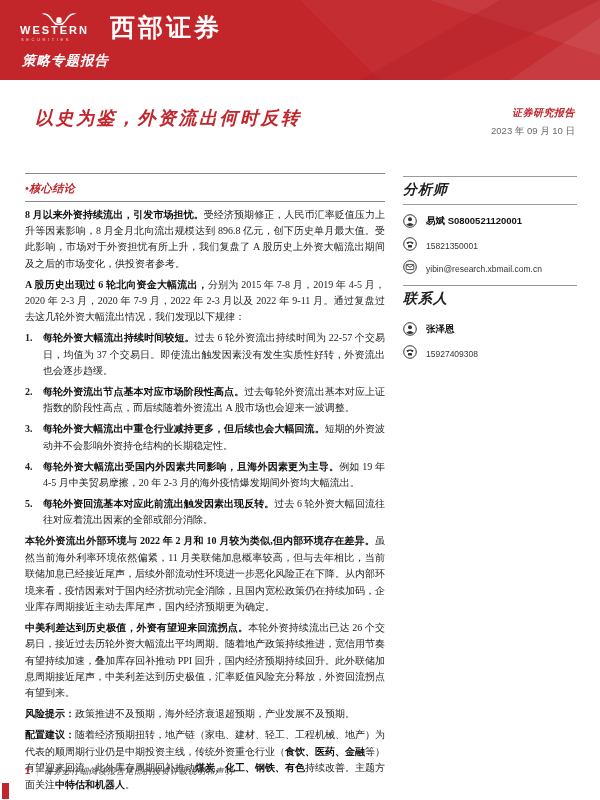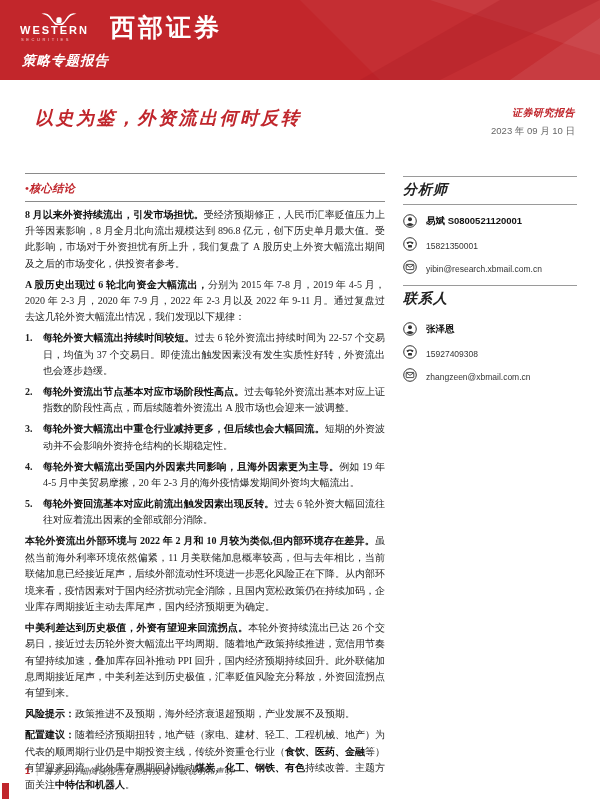--- a/index.html
+++ b/index.html
@@ -180,28 +180,20 @@
           <span class="ctext name">张泽恩</span>
         </div>
         <div class="contact-row">
           <span class="cicon"><svg viewBox="0 0 14 14">
               <circle cx="7" cy="7" r="6.3" fill="none" stroke="#333" stroke-width="1"></circle>
               <path d="M3.4,5.6 Q7,3.4 10.6,5.6 L9.6,7.2 L8.2,6.6 L8.2,5.9 Q7,5.4 5.8,5.9 L5.8,6.6 L4.4,7.2 Z" fill="#333"></path>
               <rect x="5" y="8" width="4" height="2.6" rx="0.5" fill="#333"></rect>
             </svg></span>
           <span class="ctext">15927409308</span>
         </div>
-        <div class="contact-row">
-          <span class="cicon"><svg viewBox="0 0 14 14">
-              <circle cx="7" cy="7" r="6.3" fill="none" stroke="#333" stroke-width="1"></circle>
-              <rect x="3.2" y="4.4" width="7.6" height="5.2" rx="0.6" fill="none" stroke="#333" stroke-width="0.9"></rect>
-              <path d="M3.4,4.8 L7,7.4 L10.6,4.8" fill="none" stroke="#333" stroke-width="0.9"></path>
-            </svg></span>
-          <span class="ctext">zhangzeen@xbmail.com.cn</span>
-        </div>
       </div>
   </aside>
 
   <footer class="footer">
     <span class="pg">1</span>
     <span class="sep">|</span>
     <span class="disc">请务必仔细阅读报告尾部的投资评级说明和声明</span>
   </footer>
   <div class="corner-mark"></div>
 </div>

